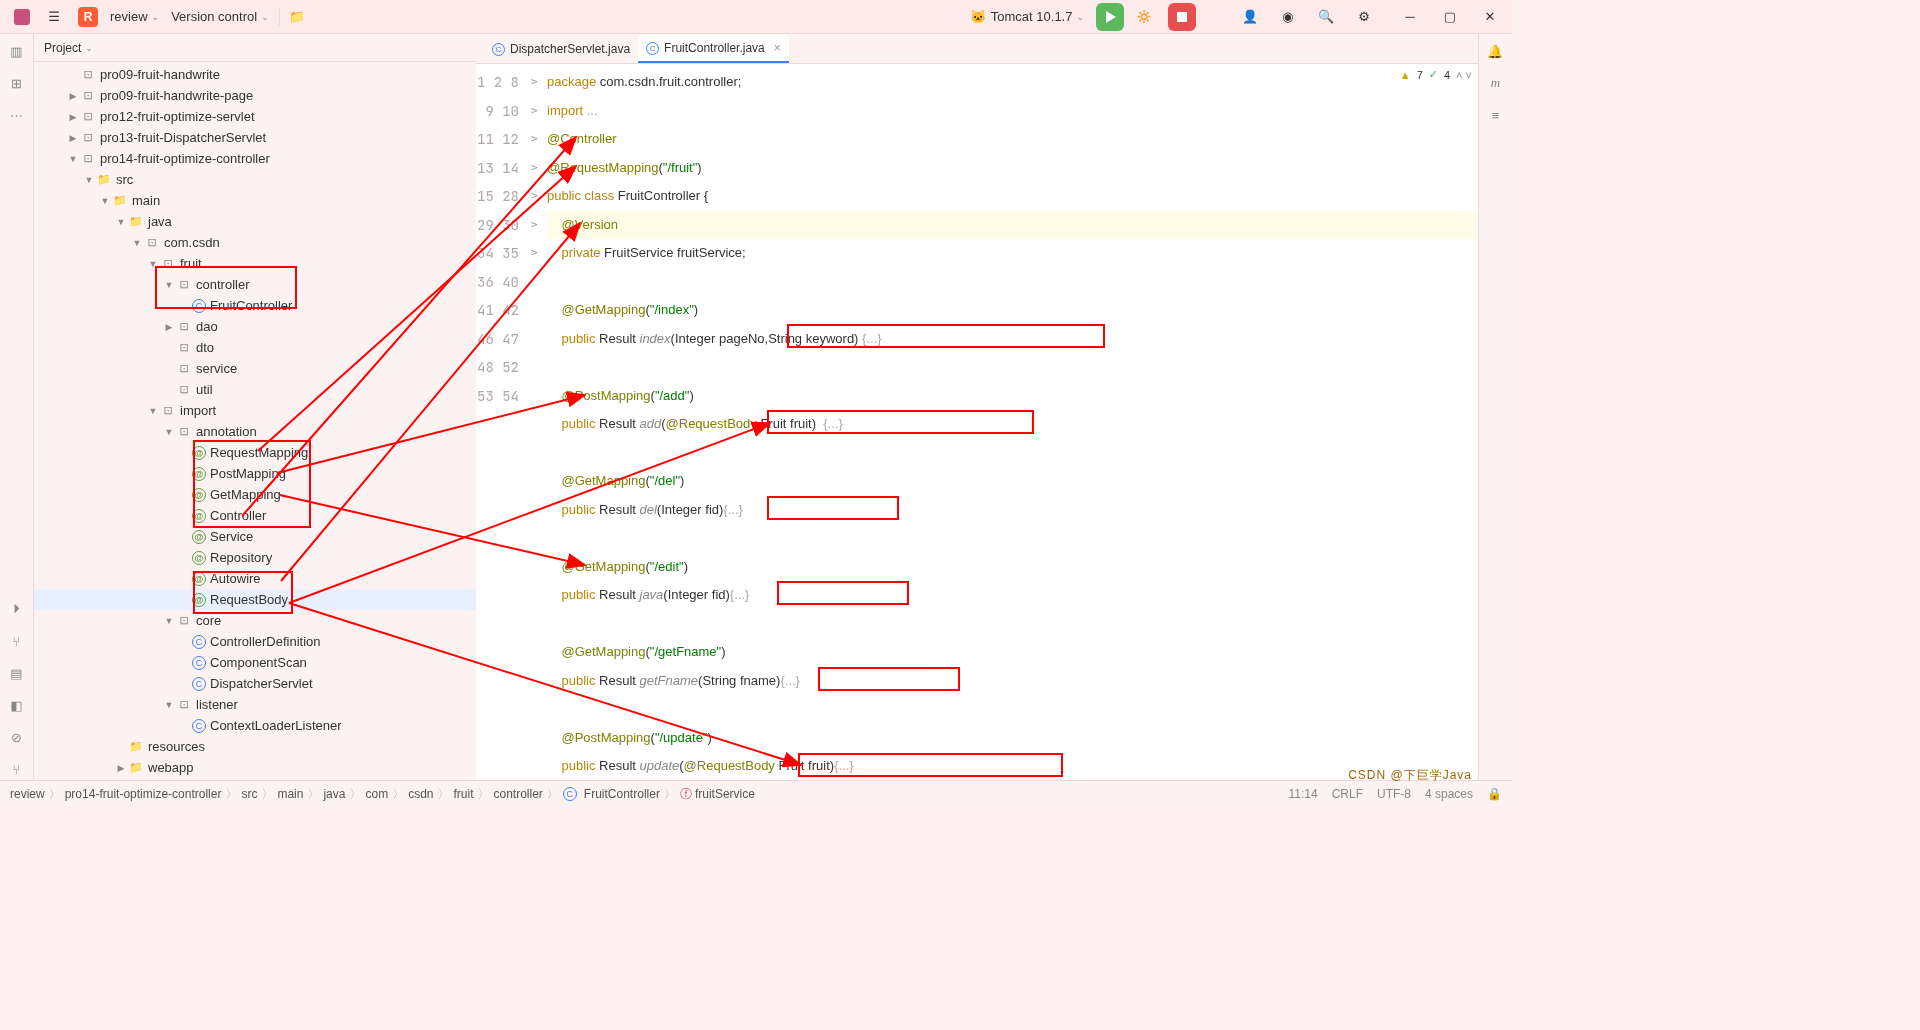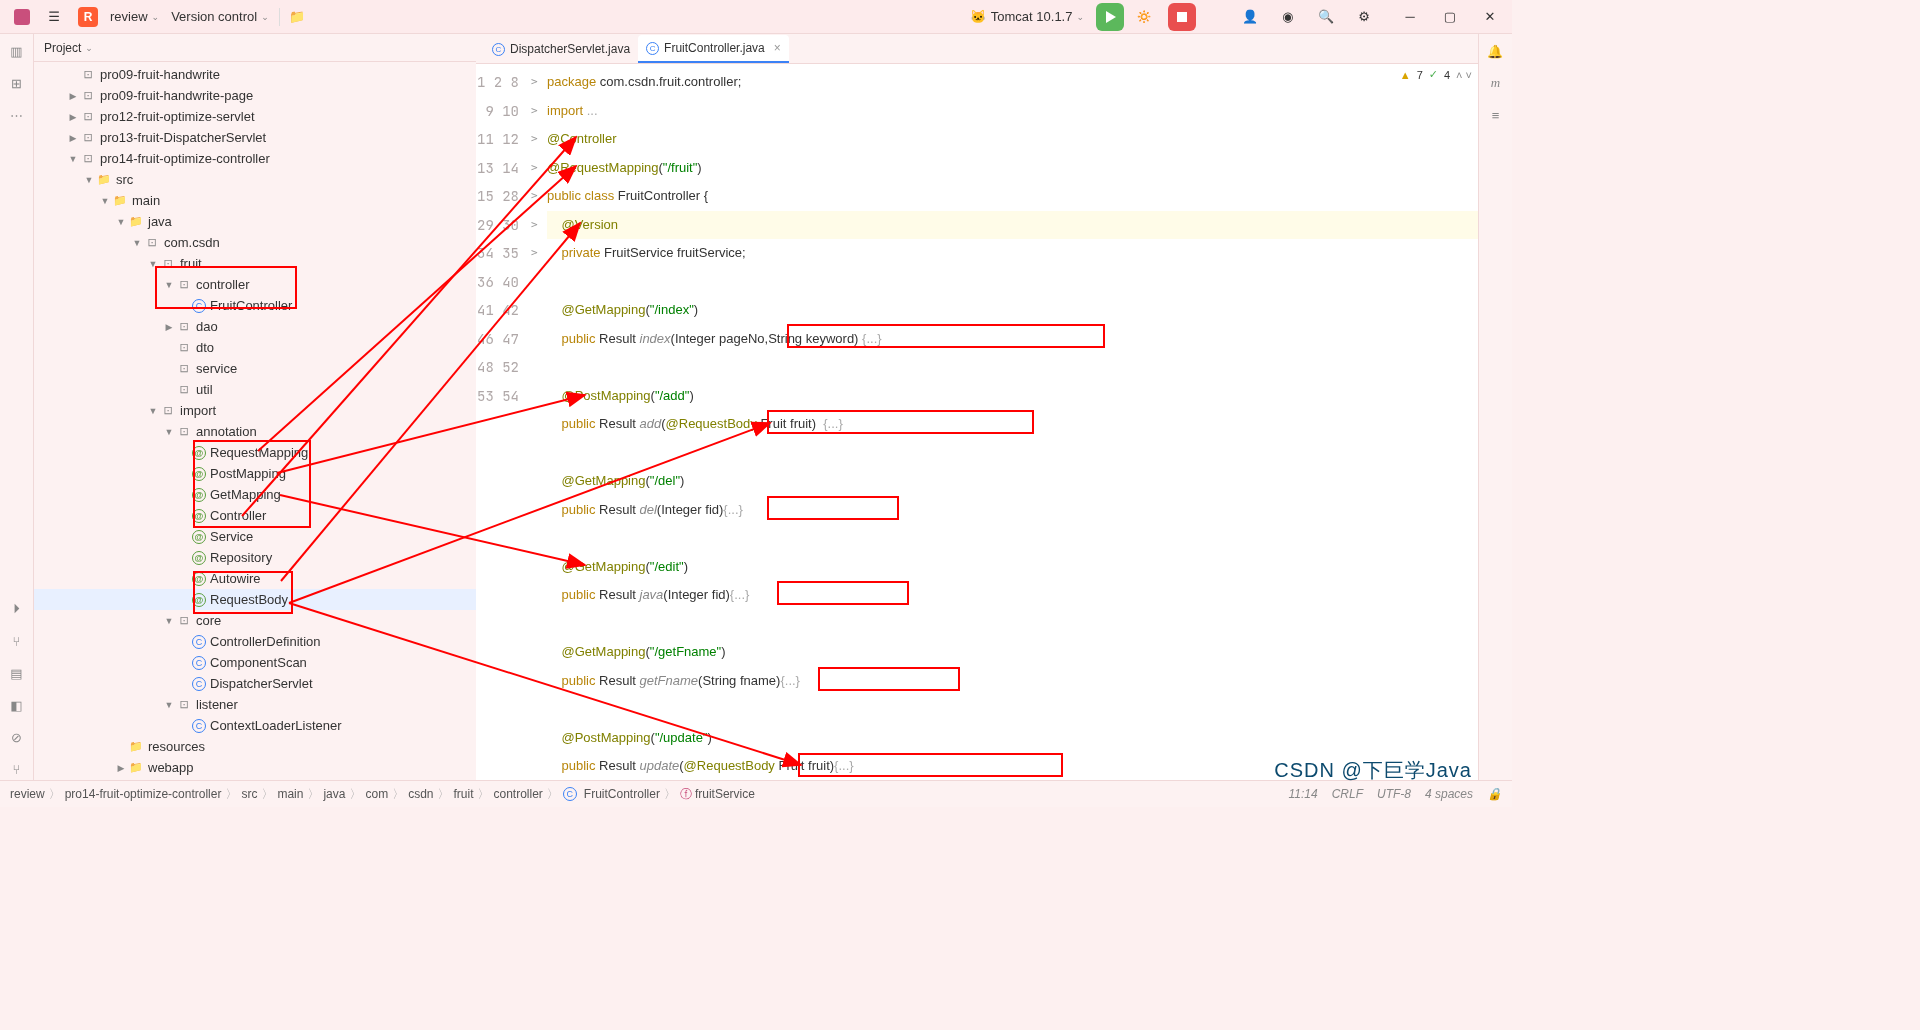--- a/index.html
+++ b/index.html
@@ -48,29 +48,29 @@
 .mtd { color:#888; font-style:italic; }
 .dim { color:#aaa; }
 .hl-line { position:absolute; left:0; right:0; height:28.5px; background:#fffce8; z-index:0; }
 
 .redbox { position:absolute; border:2px solid #ff0000; pointer-events:none; z-index:5; }
 svg.arrows { position:absolute; top:0; left:0; pointer-events:none; z-index:6; }
 
 .breadcrumb { height:27px; background:#fdf2f2; border-top:1px solid #f0d8d8; display:flex; align-items:center; padding:0 10px; font-size:12px; color:#555; gap:4px; }
 .breadcrumb .sep { color:#aaa; }
 .bc-item { display:flex; align-items:center; gap:3px; cursor:pointer; }
-.status-right { margin-left:auto; display:flex; gap:14px; color:#888;font-style:italic; }
+.status-right { margin-left:auto; display:flex; gap:14px; color:#888; }
 
 .right-strip { position:absolute; right:0; top:34px; width:34px; height:746px; background:#fdf2f2; border-left:1px solid #f0d8d8; display:flex; flex-direction:column; align-items:center; padding-top:6px; gap:10px; }
 .right-strip .slot { width:22px; height:22px; display:flex; align-items:center; justify-content:center; cursor:pointer; color:#888; }
 
 .warn-badge { position:absolute; right:40px; top:4px; font-size:11px; display:flex; align-items:center; gap:6px; }
 .minimap { position:absolute; right:2px; top:0; width:10px; height:100%; }
 .minimap div { position:absolute; width:8px; height:3px; right:0; }
-.watermark { position:absolute; right:40px; bottom:30px; color:#0c4a6e; font-size:20px; letter-spacing:1px; }
+.watermark { position:absolute; right:40px; bottom:30px; color:#a16207; font-size:12px; letter-spacing:1px; }
 .chevron { font-size:9px; color:#888; }
 .chevron.r::before { content:"▶"; }
 .chevron.d::before { content:"▼"; }
 </style>
 </head>
 <body>
 
 <div class="topbar">
   <div class="tb-icon">
       <svg width="16" height="16">

